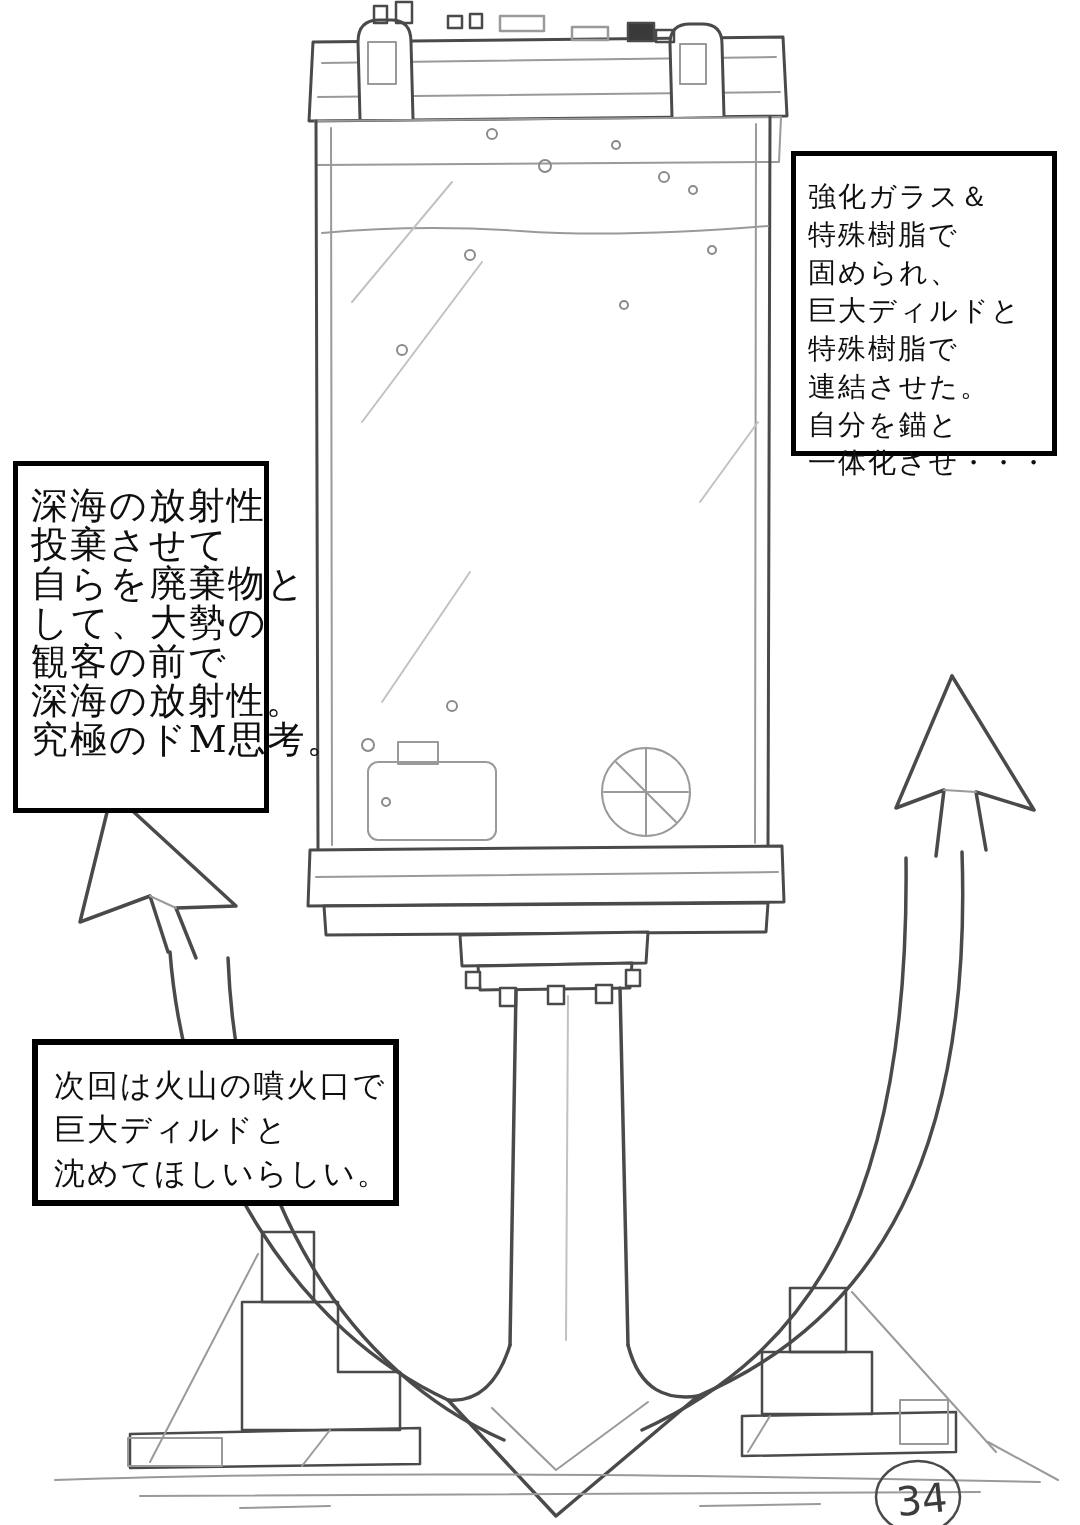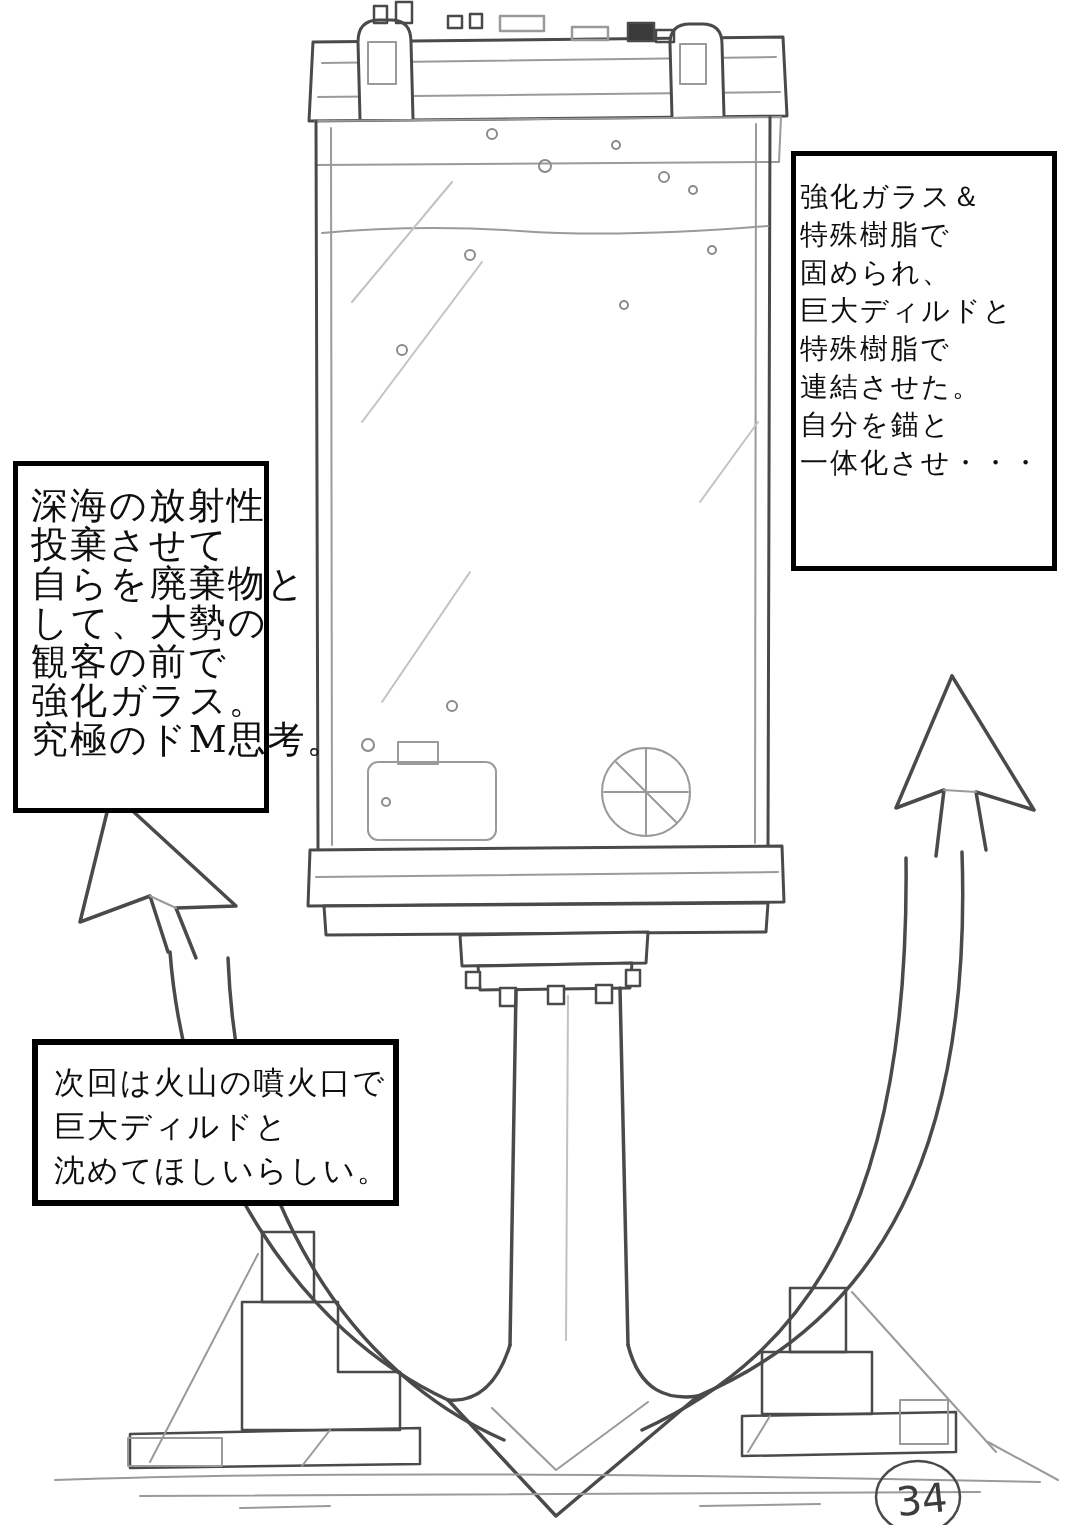--- a/index.html
+++ b/index.html
@@ -9,23 +9,23 @@
     font-family:"DejaVu Serif","Liberation Serif",serif;
   }
   .sketch{position:absolute;left:0;top:0;width:1080px;height:1525px;}
   .caption{
     position:absolute;background:#ffffff;border:5px solid #000;
     box-sizing:border-box;color:#0f0f0f;
     font-family:"DejaVu Serif","Liberation Serif",serif;
     letter-spacing:2px;
   }
   .caption .cline{white-space:nowrap;}
-  .cap-right{left:791px;top:151px;width:266px;height:420px;padding:22px 4px;font-size:28px;line-height:38px;}
+  .cap-right{left:791px;top:151px;width:266px;height:305px;padding:22px 12px;font-size:28px;line-height:38px;}
   .cap-left{left:13px;top:461px;width:256px;height:352px;padding:20px 13px;font-size:37px;line-height:39px;}
-  .cap-bottom{left:32px;top:1039px;width:367px;height:167px;padding:18px 16px;font-size:31px;line-height:44px;border-width:6px;font-family:Liberation Mono, monospace;}
+  .cap-bottom{left:32px;top:1039px;width:367px;height:167px;padding:18px 16px;font-size:31px;line-height:44px;border-width:6px;}
   .pagenum-text{
     font-family:"DejaVu Sans","Liberation Sans",sans-serif;
     font-size:40px;fill:#3c3c3c;
   }
 </style>
 </head>
 <body>
 
 <div class="page">
 
@@ -176,21 +176,21 @@
     <div class="cline">自分を錨と</div>
     <div class="cline">一体化させ・・・</div>
   </div>
 
   <div class="caption cap-left">
     <div class="cline">深海の放射性</div>
     <div class="cline">投棄させて</div>
     <div class="cline">自らを廃棄物と</div>
     <div class="cline">して、大勢の</div>
     <div class="cline">観客の前で</div>
-    <div class="cline">強化ガラス。</div>
+    <div class="cline">深海の放射性。</div>
     <div class="cline">究極のドM思考。</div>
   </div>
 
   <div class="caption cap-bottom">
     <div class="cline">次回は火山の噴火口で</div>
     <div class="cline">巨大ディルドと</div>
     <div class="cline">沈めてほしいらしい。</div>
   </div>
 
 </div>

